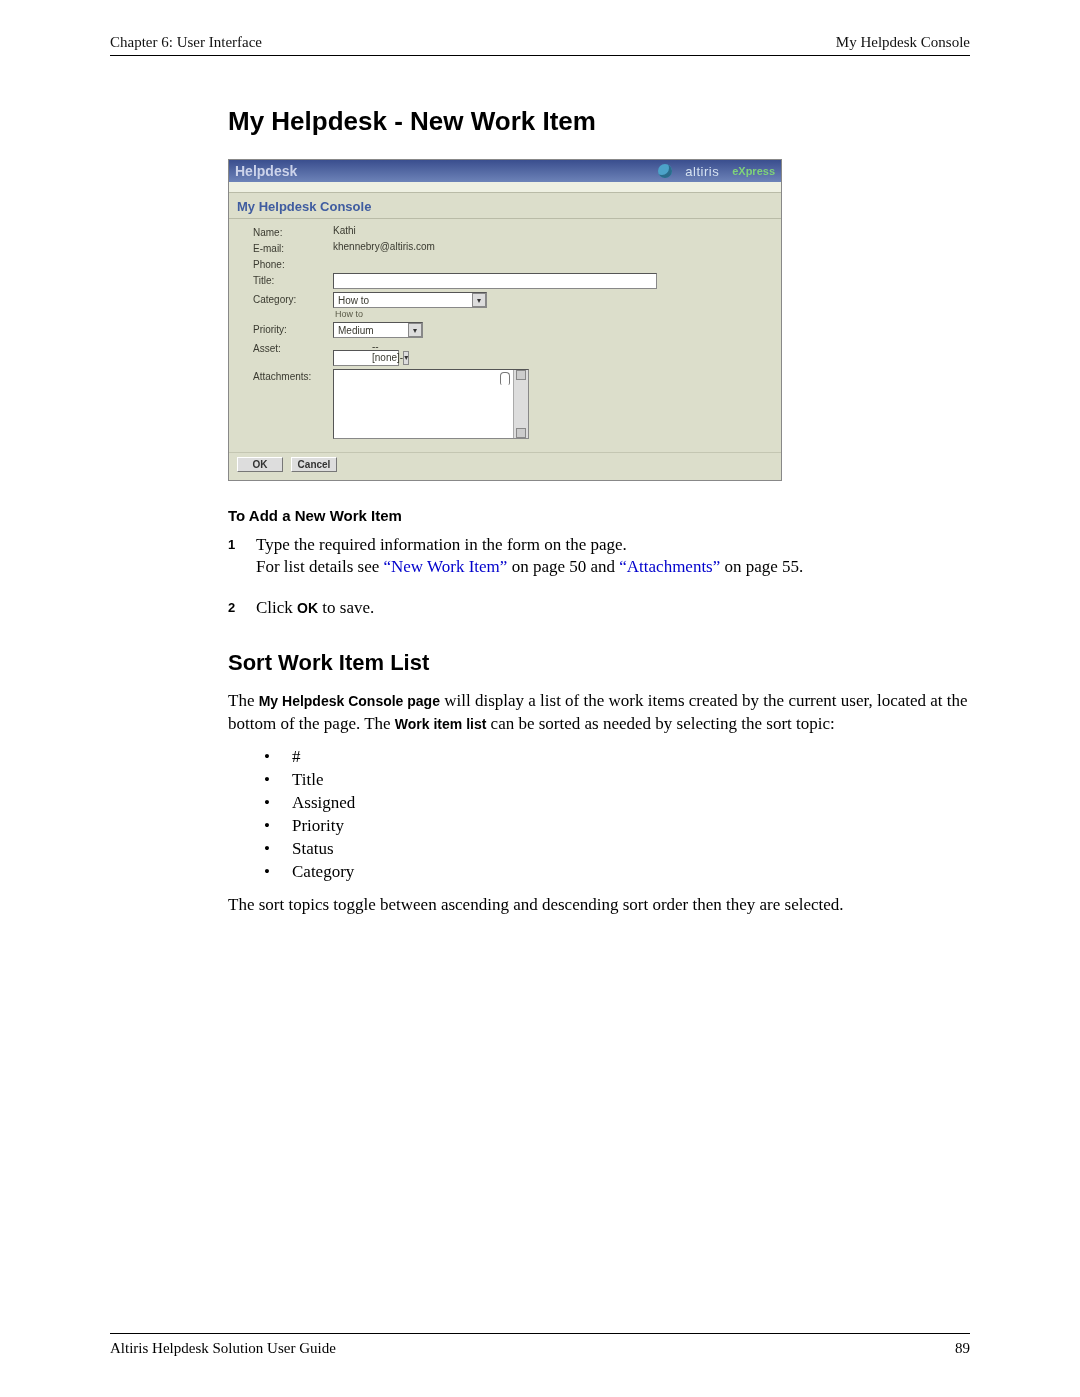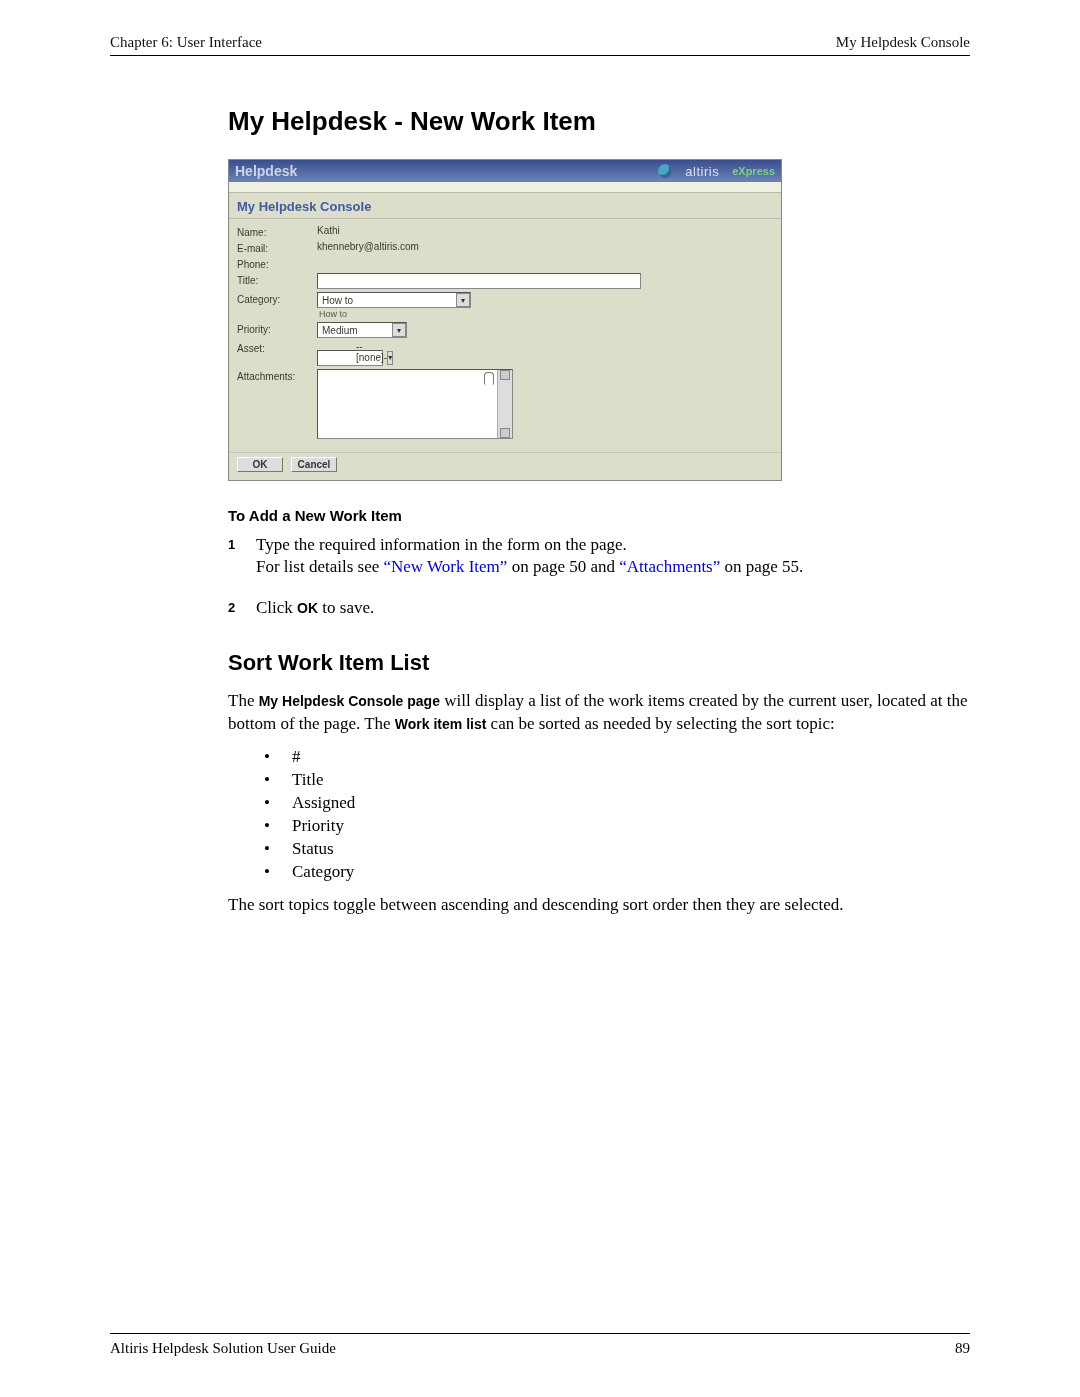--- a/index.html
+++ b/index.html
@@ -109,21 +109,21 @@
     padding: 6px 8px 4px 8px;
     background: #dcdecb;
     border-bottom: 1px solid #b9bba7;
   }
   .form {
     padding: 6px 8px 10px 8px;
     font-size: 10px;
     color: #3a3a30;
   }
   .frow { display: flex; align-items: flex-start; margin-bottom: 3px; }
-  .flabel { width: 80px; flex: none; padding-top: 2px; }
+  .flabel { width: 80px; flex: none; padding-top: 2px; margin-left: 16px; }
   .fval { flex: none; }
   .text-input {
     border: 1px solid #888;
     border-top-color:#555; border-left-color:#555;
     background: #fff;
     height: 16px;
     box-sizing: border-box;
     padding: 1px 3px;
     font-size: 10px;
   }

